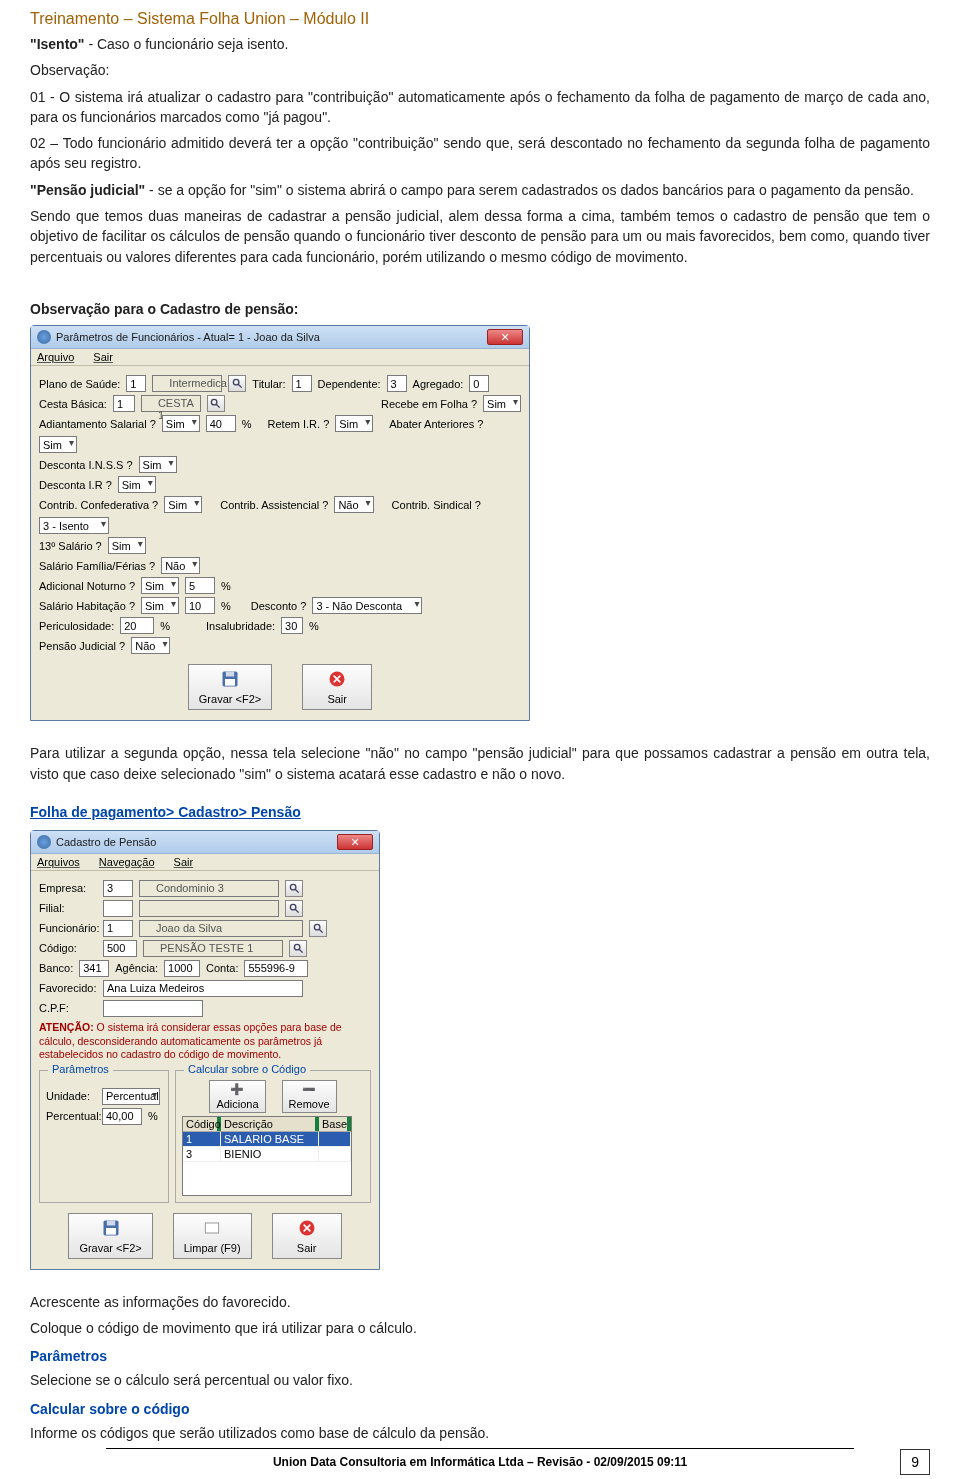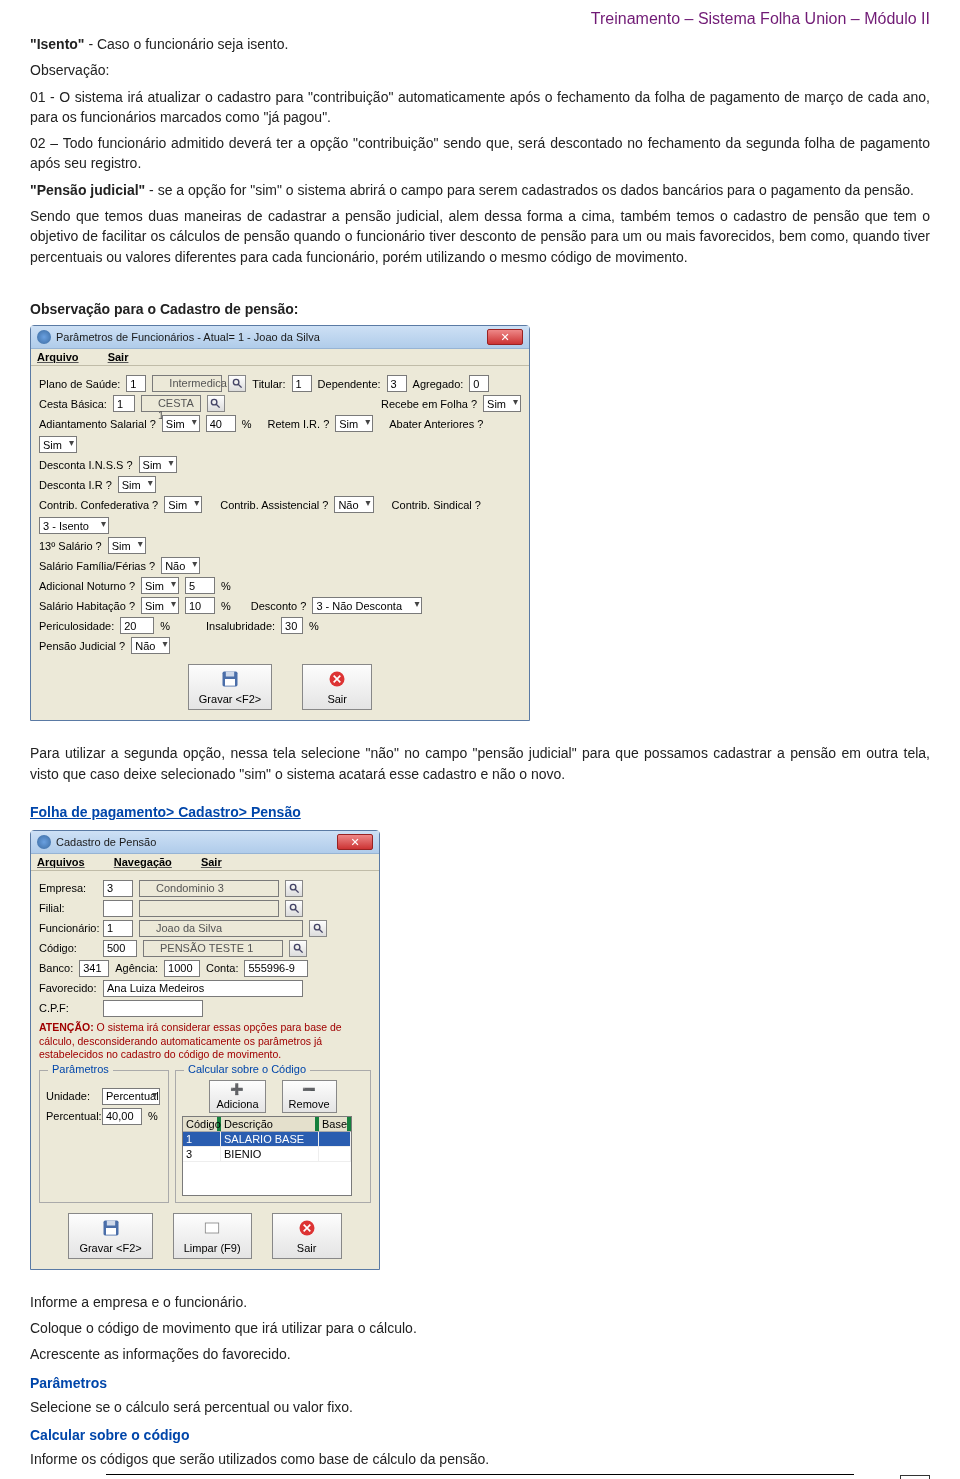--- a/index.html
+++ b/index.html
@@ -10,23 +10,23 @@
     background: #fff;
     width: 960px;
   }
   .page {
     width: 960px;
     padding: 10px 30px 40px 30px;
     position: relative;
     min-height: 1479px;
   }
   .header {
-    text-align: right;
+    text-align: left;
     font-size: 16px;
-    color: #701a75;
+    color: #a16207;
     margin-bottom: 3px;
   }
   .body-text {
     font-size: 14px;
     color: #222;
     line-height: 1.45;
     margin: 6px 0;
     text-align: justify;
   }
   .body-text.bold { font-weight: bold; }
@@ -67,25 +67,24 @@
     color:#fff;
     line-height:14px;
     cursor:pointer;
   }
   .win-menu {
     background:#ece9d8;
     padding:2px 6px;
     border-bottom:1px solid #c0bca8;
   }
   .win-menu span {
-    margin-right: 26px;
+    margin-right: 16px;
     text-decoration: underline;
     text-decoration-color: #555;
     cursor:pointer;
-    font-weight:bold;
   }
   .win-body { padding:6px 8px 10px 8px; background:#ece9d8; }
   .form-row {
     display:flex;
     align-items:center;
     margin: 3px 0;
     flex-wrap: wrap;
     gap: 4px 6px;
   }
   .form-row label { white-space:nowrap; }
@@ -523,23 +522,22 @@
                     <circle cx="12" cy="12" r="9" fill="#d33"></circle>
                     <path d="M8 8 L16 16 M16 8 L8 16" stroke="#fff" stroke-width="2"></path>
                   </svg></span>
               <span>Sair</span>
             </div>
           </div>
         </div>
       </div>
     </div>
     <div class="right">
-      <p class="body-text">Informe a empresa e o funcionário.</p>
+      <p class="body-text">Acrescente as informações do favorecido.</p>
       <p class="body-text">Coloque o código de movimento que irá utilizar para o cálculo.</p>
-      <p class="body-text">Acrescente as informações do favorecido.</p>
       <div class="subhead">Parâmetros</div>
       <p class="body-text">Selecione se o cálculo será percentual ou valor fixo.</p>
       <div class="subhead">Calcular sobre o código</div>
       <p class="body-text">Informe os códigos que serão utilizados como base de cálculo da pensão.</p>
     </div>
   </div>
 
   <div class="footer">Union Data Consultoria em Informática Ltda – Revisão - 02/09/2015 09:11</div>
   <div class="page-num">9</div>
 </div>

